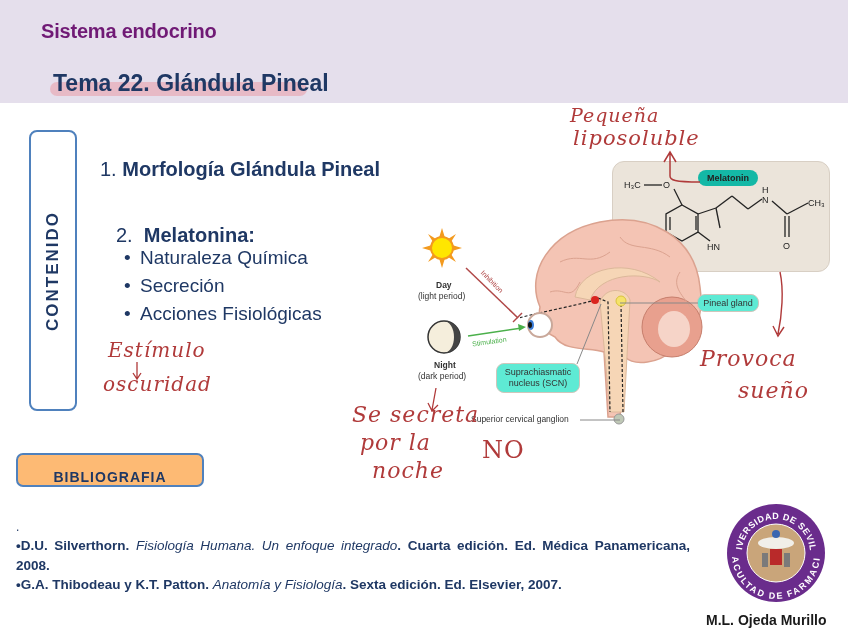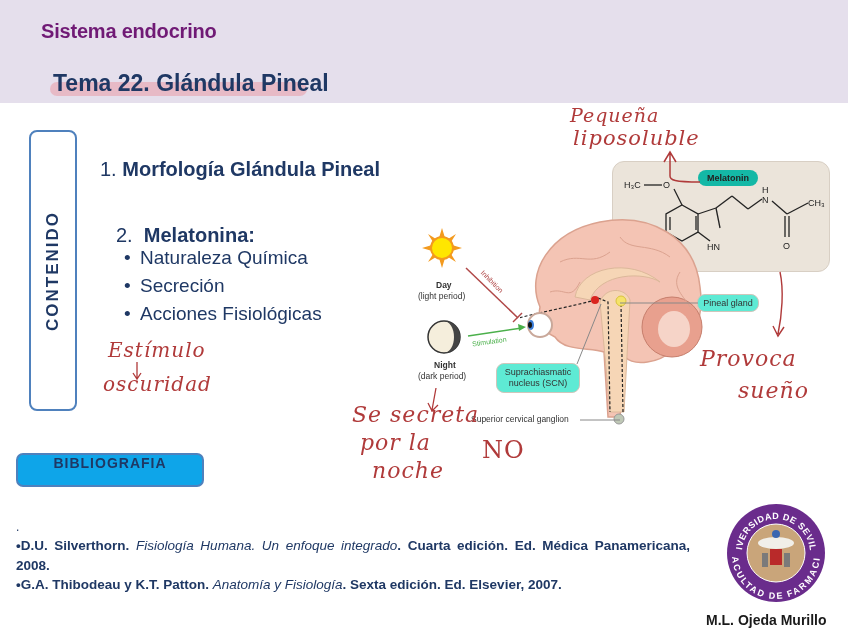--- a/index.html
+++ b/index.html
@@ -18,21 +18,21 @@
   .toc { position: absolute; left: 100px; top: 158px; color: #1f3864; }
   .toc-item { position: absolute; white-space: nowrap; font-size: 20px; }
   .toc-item .num { font-weight: normal; }
   .toc-item .ttl { font-weight: bold; }
   .bullets { position: absolute; left: 24px; top: 86px; }
   .bullet { font-size: 19px; line-height: 28px; white-space: nowrap; color: #1f3864; }
   .bullet::before { content: "\2022"; display: inline-block; width: 16px; }
 
   .hand { position: absolute; font-family: "DejaVu Serif", serif; font-style: italic; color: #b03a3a; white-space: nowrap; letter-spacing: 1px; }
 
-  .biblio-box { position: absolute; left: 16px; top: 453px; width: 188px; height: 34px; border: 2px solid #4f81bd; border-radius: 7px; background: #0ea5e9; display: flex; align-items: flex-start; justify-content: center; }
+  .biblio-box { position: absolute; left: 16px; top: 453px; width: 188px; height: 34px; border: 2px solid #4f81bd; border-radius: 7px; background: #fdba74; display: flex; align-items: flex-end; justify-content: center; }
   .biblio-label { font-size: 14px; font-weight: bold; color: #1f3864; letter-spacing: 1px; }
 
   .refs { position: absolute; left: 16px; top: 522px; width: 674px; color: #1f3864; font-size: 13.5px; line-height: 19.5px; }
   .refs .dot { height: 14px; font-size: 12px; line-height: 10px; }
   .ref { text-align: justify; font-weight: bold; }
   .ref i { font-weight: normal; font-style: italic; }
 
   .seal { position: absolute; left: 726px; top: 503px; width: 100px; height: 100px; }
   .author { position: absolute; left: 706px; top: 612px; font-size: 14px; font-weight: bold; color: #1a1a1a; white-space: nowrap; }
 

